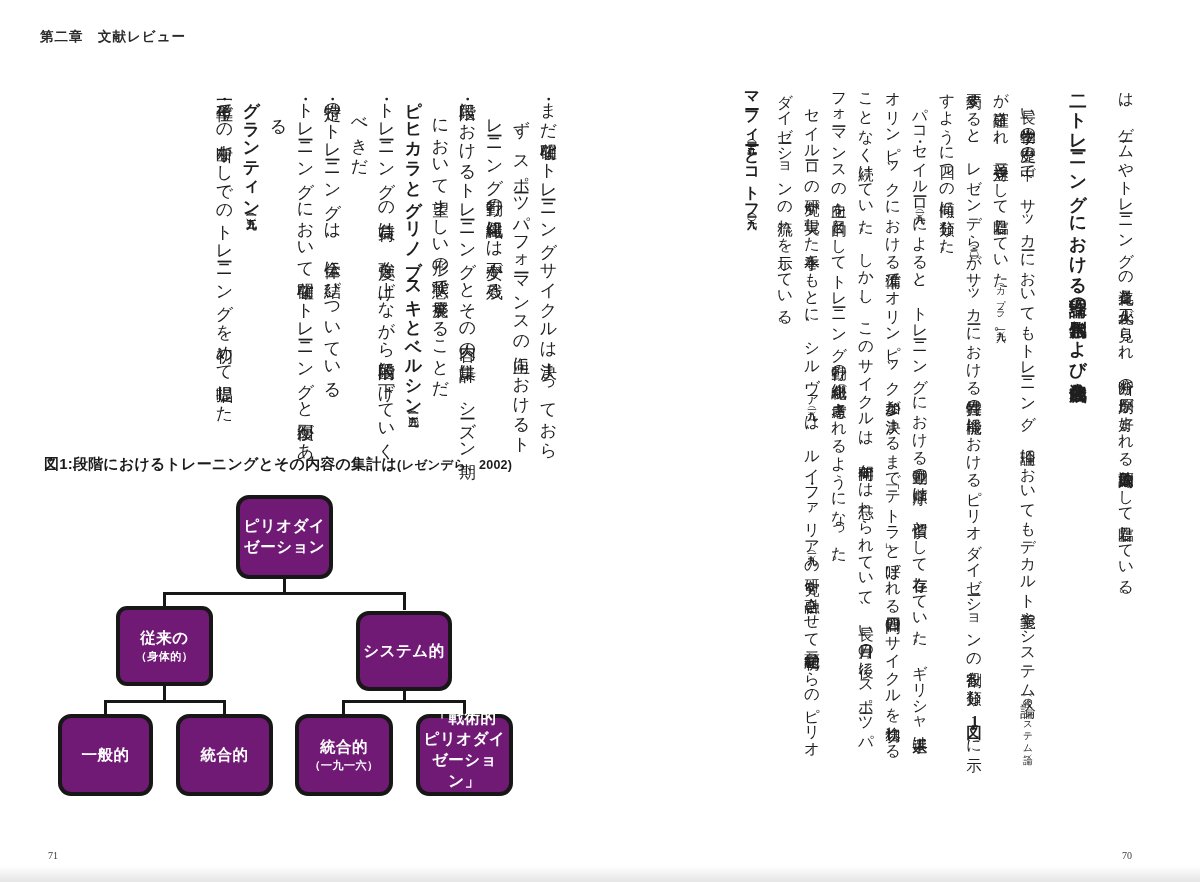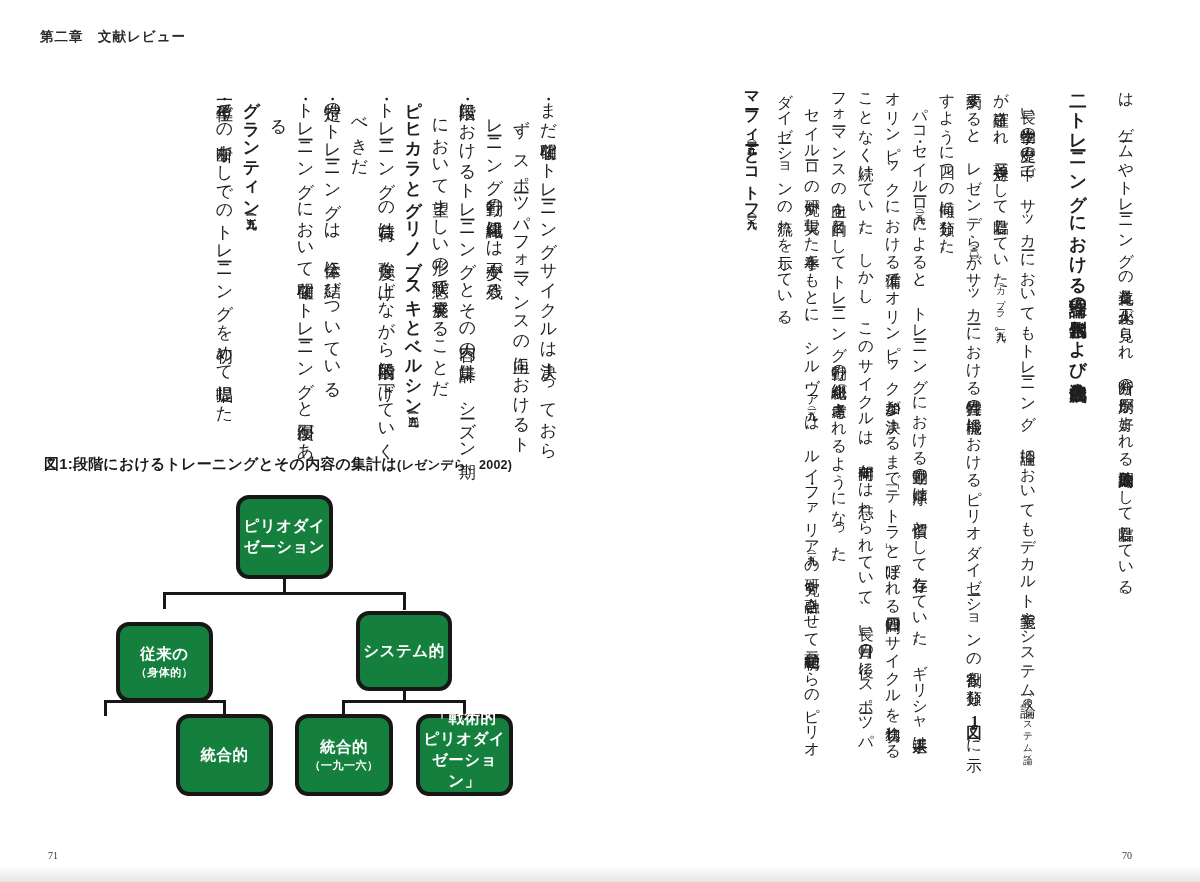--- a/index.html
+++ b/index.html
@@ -48,21 +48,21 @@
   
   .fig-caption{
     position:absolute;left:44px;top:455px;
     font-family:"Liberation Sans","DejaVu Sans",sans-serif;
     font-weight:bold;font-size:15px;color:#1b1b1b;letter-spacing:0.2px;
   }
   .fig-caption .src{font-size:12.5px;}
   #figure-tree{position:absolute;left:40px;top:490px;width:480px;height:330px;}
   .node{
     position:absolute;box-sizing:border-box;
-    background:#15803d;border:4.5px solid #171717;border-radius:13px;
+    background:#701a75;border:4.5px solid #171717;border-radius:13px;
     color:#ffffff;font-family:"Liberation Sans","DejaVu Sans",sans-serif;
     font-weight:bold;display:flex;flex-direction:column;
     align-items:center;justify-content:center;text-align:center;
   }
   .node .lbl{font-size:15.5px;line-height:1.35;white-space:pre-line;letter-spacing:0.5px;}
   .node .sub{font-size:11px;line-height:1.3;letter-spacing:0.5px;}
   .conn{position:absolute;background:#171717;}
   .scan-shadow{
     position:absolute;left:0;right:0;bottom:0;height:16px;
     background:linear-gradient(to bottom,rgba(0,0,0,0),rgba(0,0,0,0.10));
@@ -121,26 +121,29 @@
 
     <div class="conn" style="left:363px;top:196px;width:3px;height:17px;"></div>
     <div class="conn" style="left:302px;top:210px;width:124px;height:3px;"></div>
     <div class="conn" style="left:302px;top:210px;width:3px;height:16px;"></div>
     <div class="conn" style="left:423px;top:210px;width:3px;height:16px;"></div>
 
     <div class="node" style="left:196px;top:5px;width:97px;height:84px;">
       <div class="lbl">ピリオダイ
 ゼーション</div>
     </div>
-    <div class="node" style="left:76px;top:132px;width:97px;height:80px;">
+    <div class="node" style="left:76px;top:116px;width:97px;height:80px;border-radius:11px;">
       <div class="lbl">従来の</div>
       <div class="sub">（身体的）</div>
     </div>
     <div class="node" style="left:316px;top:121px;width:96px;height:80px;">
       <div class="lbl">システム的</div>
+    </div>
+    <div class="node" style="left:18px;top:224px;width:95px;height:82px;">
+      <div class="lbl">一般的</div>
     </div>
     <div class="node" style="left:136px;top:224px;width:97px;height:82px;">
       <div class="lbl">統合的</div>
     </div>
     <div class="node" style="left:255px;top:224px;width:98px;height:82px;">
       <div class="lbl">統合的</div>
       <div class="sub">（一九一六）</div>
     </div>
     <div class="node" style="left:376px;top:224px;width:97px;height:82px;justify-content:flex-end;">
       <div class="lbl">「戦術的

